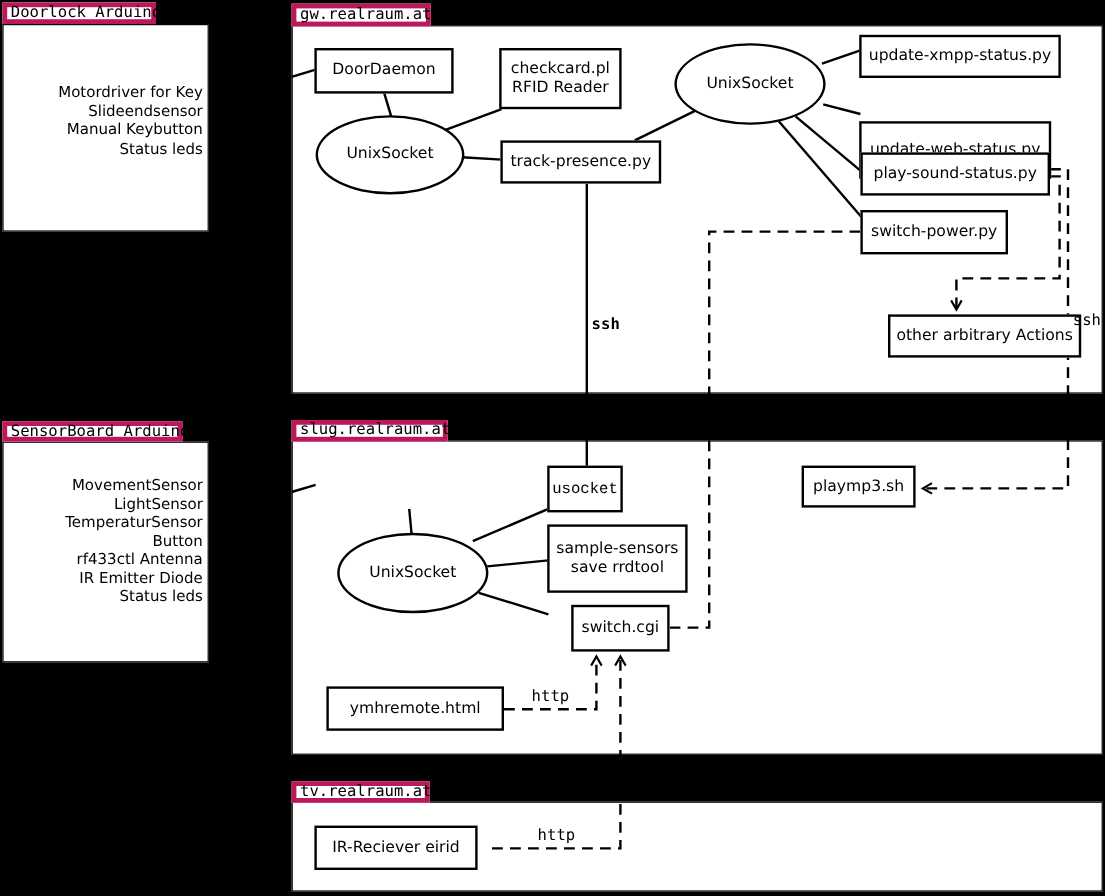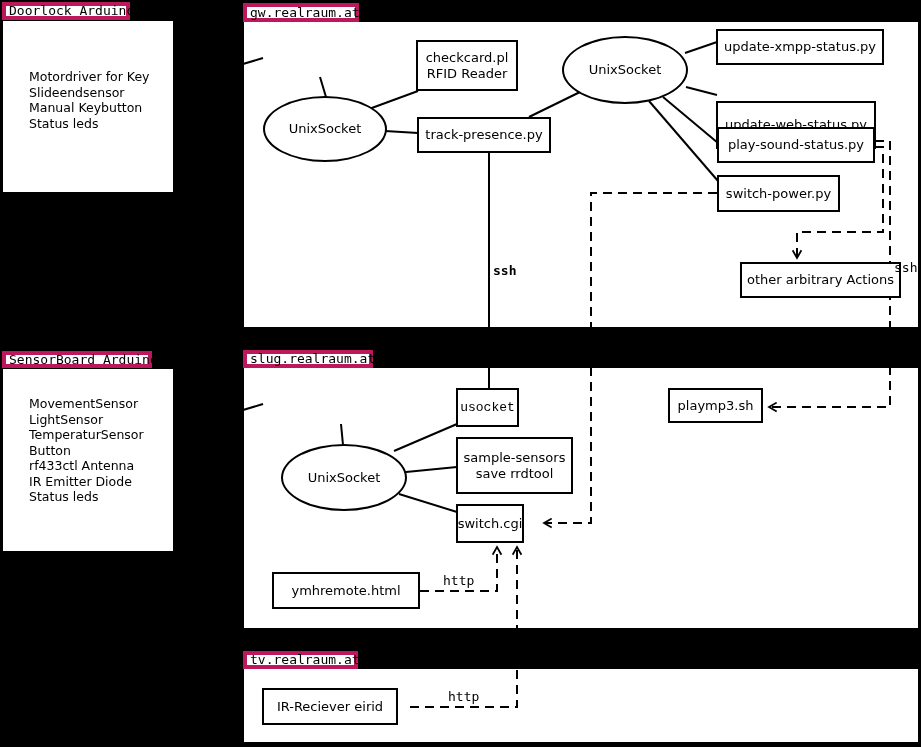--- a/index.html
+++ b/index.html
@@ -3,21 +3,21 @@
 <meta charset="utf-8">
 <style>
   html,body{margin:0;padding:0;background:#000;}
   #canvas{position:relative;width:921px;height:747px;background:#000;overflow:hidden;
           font-family:"DejaVu Sans",sans-serif;color:#000;}
   .cluster{position:absolute;background:#fff;border:1px solid #000;box-sizing:border-box;z-index:1;}
   .cluster-label{position:absolute;background:#fff;border:4px solid #be185d;box-sizing:border-box;
           font:13px "DejaVu Sans Mono",monospace;line-height:16px;padding:0 3px;z-index:5;
           display:flex;align-items:center;white-space:nowrap;}
   .hw-box{position:absolute;background:#fff;border:1px solid #000;box-sizing:border-box;z-index:1;
-          font-size:12.5px;line-height:15.5px;white-space:pre-line;}
+          font-size:12.5px;line-height:15.5px;white-space:pre-line;text-align:right;}
   #edges{position:absolute;left:0;top:0;z-index:2;}
   .node{position:absolute;background:#fff;border:2px solid #000;box-sizing:border-box;z-index:3;
           display:flex;align-items:center;justify-content:center;text-align:center;
           font-size:13px;line-height:16px;white-space:pre-line;}
   .ellipse{border-radius:50%;}
   .edge-label{position:absolute;z-index:4;font:13px "DejaVu Sans Mono",monospace;line-height:14px;}
   .bold{font-weight:bold;}
 </style>
 </head>
 <body>
@@ -74,36 +74,37 @@
     <g stroke="#000" stroke-width="2" fill="none" stroke-dasharray="9,6">
 
       <path marker-end="url(#arr)" d="M717,193 L591,193 L591,523 L544,523"></path>
       <path marker-end="url(#arr)" d="M875,147 L883,147 L883,232 L797,232 L797,258"></path>
       <path marker-end="url(#arr)" d="M875,141 L890,141 L890,407 L769,407"></path>
       <path marker-end="url(#arr)" d="M420,591 L497,591 L497,547"></path>
       <path marker-end="url(#arr)" d="M410,707 L517,707 L517,547"></path>
     </g>
   </svg>
 
+  <div class="node" style="left:262px;top:40px;width:116px;height:38px;">DoorDaemon</div>
   <div class="node" style="left:416px;top:40px;width:102px;height:51px;">checkcard.pl
 RFID Reader</div>
   <div class="node ellipse" style="left:263px;top:96px;width:124px;height:66px;">UnixSocket</div>
   <div class="node" style="left:417px;top:117px;width:134px;height:36px;">track-presence.py</div>
   <div class="node ellipse" style="left:562px;top:36px;width:126px;height:68px;">UnixSocket</div>
   <div class="node" style="left:716px;top:29px;width:168px;height:36px;">update-xmpp-status.py</div>
   <div class="node" style="left:716px;top:78px;width:160px;height:48px;margin-top:23px;">update-web-status.py</div>
   <div class="node" style="left:717px;top:127px;width:158px;height:36px;">play-sound-status.py</div>
   <div class="node" style="left:717px;top:175px;width:123px;height:37px;">switch-power.py</div>
   <div class="node" style="left:717px;top:262px;width:161px;height:36px;margin-left:23px;">other arbitrary Actions</div>
 
   <div class="node" style="left:456px;top:388px;width:63px;height:39px;font-family:Liberation Mono, monospace;">usocket</div>
   <div class="node ellipse" style="left:281px;top:444px;width:126px;height:67px;">UnixSocket</div>
   <div class="node" style="left:456px;top:437px;width:117px;height:57px;">sample-sensors
 save rrdtool</div>
-  <div class="node" style="left:456px;top:504px;width:68px;height:39px;">switch.cgi</div>
+  <div class="node" style="left:476px;top:504px;width:82px;height:39px;">switch.cgi</div>
   <div class="node" style="left:668px;top:388px;width:95px;height:35px;">playmp3.sh</div>
   <div class="node" style="left:272px;top:572px;width:148px;height:37px;text-align:right;">ymhremote.html</div>
 
   <div class="node" style="left:262px;top:688px;width:136px;height:37px;">IR-Reciever eirid</div>
 
   <div class="edge-label bold" style="left:493px;top:264px;">ssh</div>
   <div class="edge-label" style="left:894px;top:261px;">ssh</div>
   <div class="edge-label" style="left:443px;top:574px;">http</div>
   <div class="edge-label" style="left:448px;top:690px;">http</div>
 

